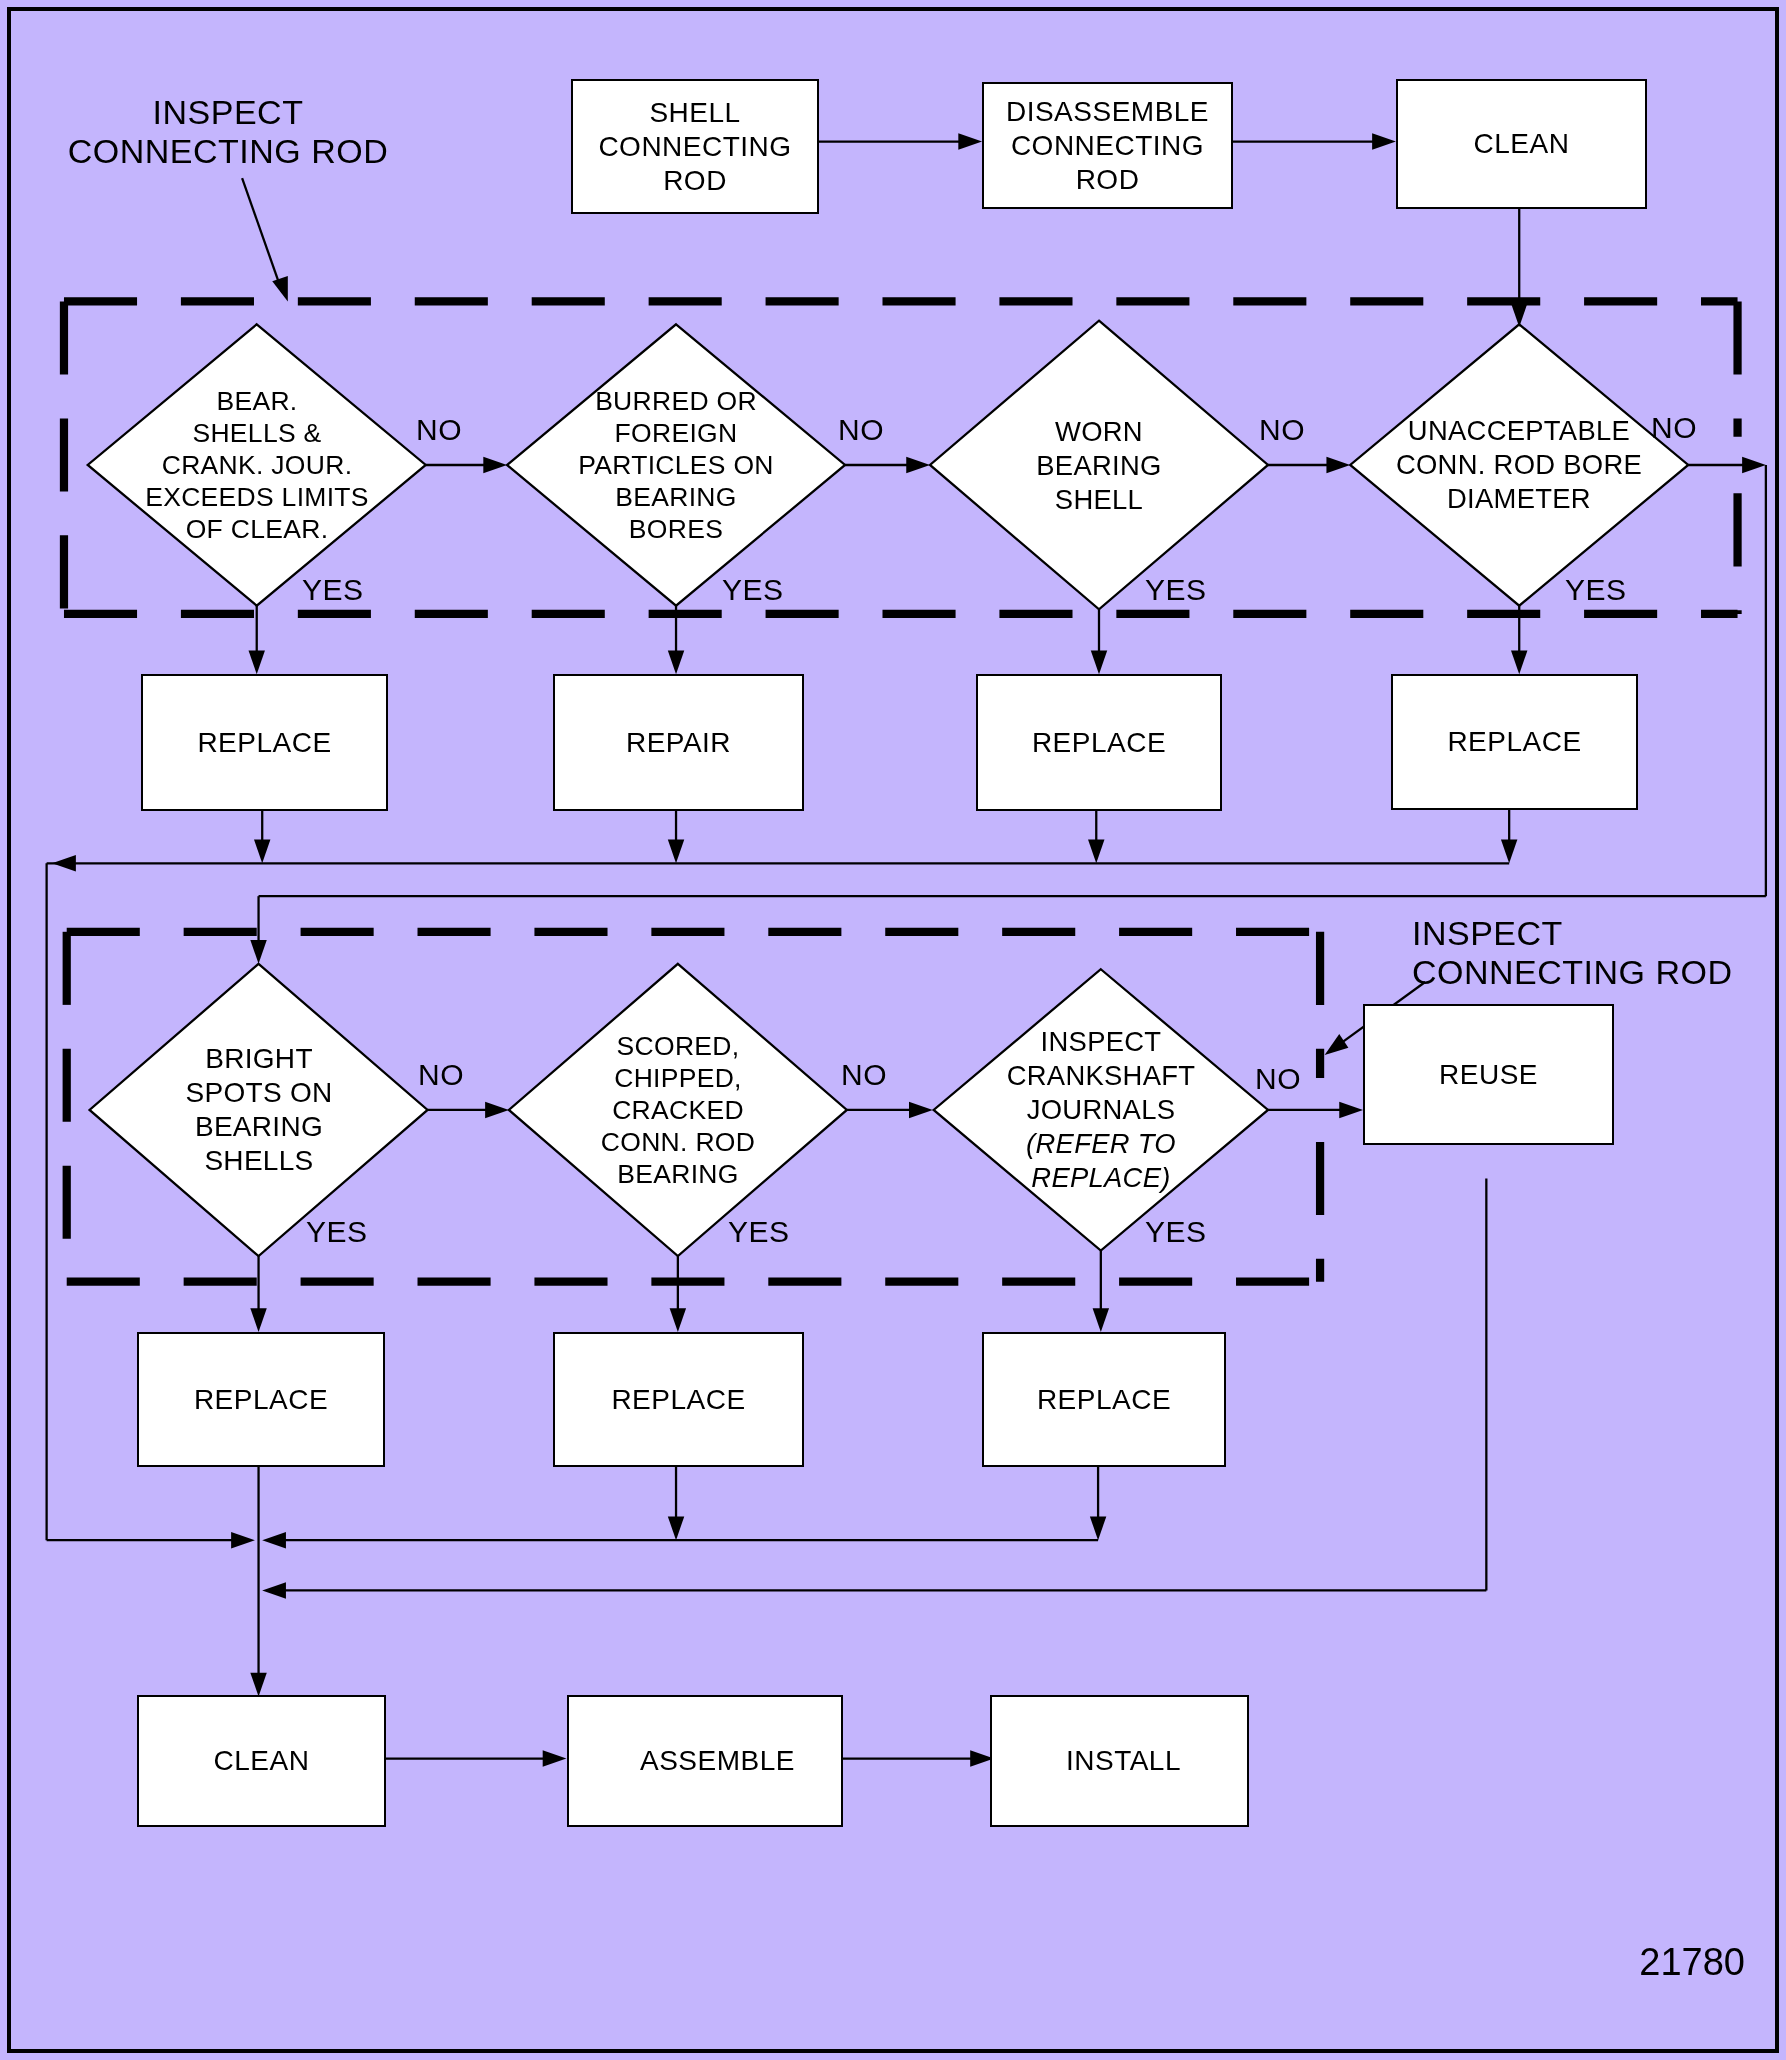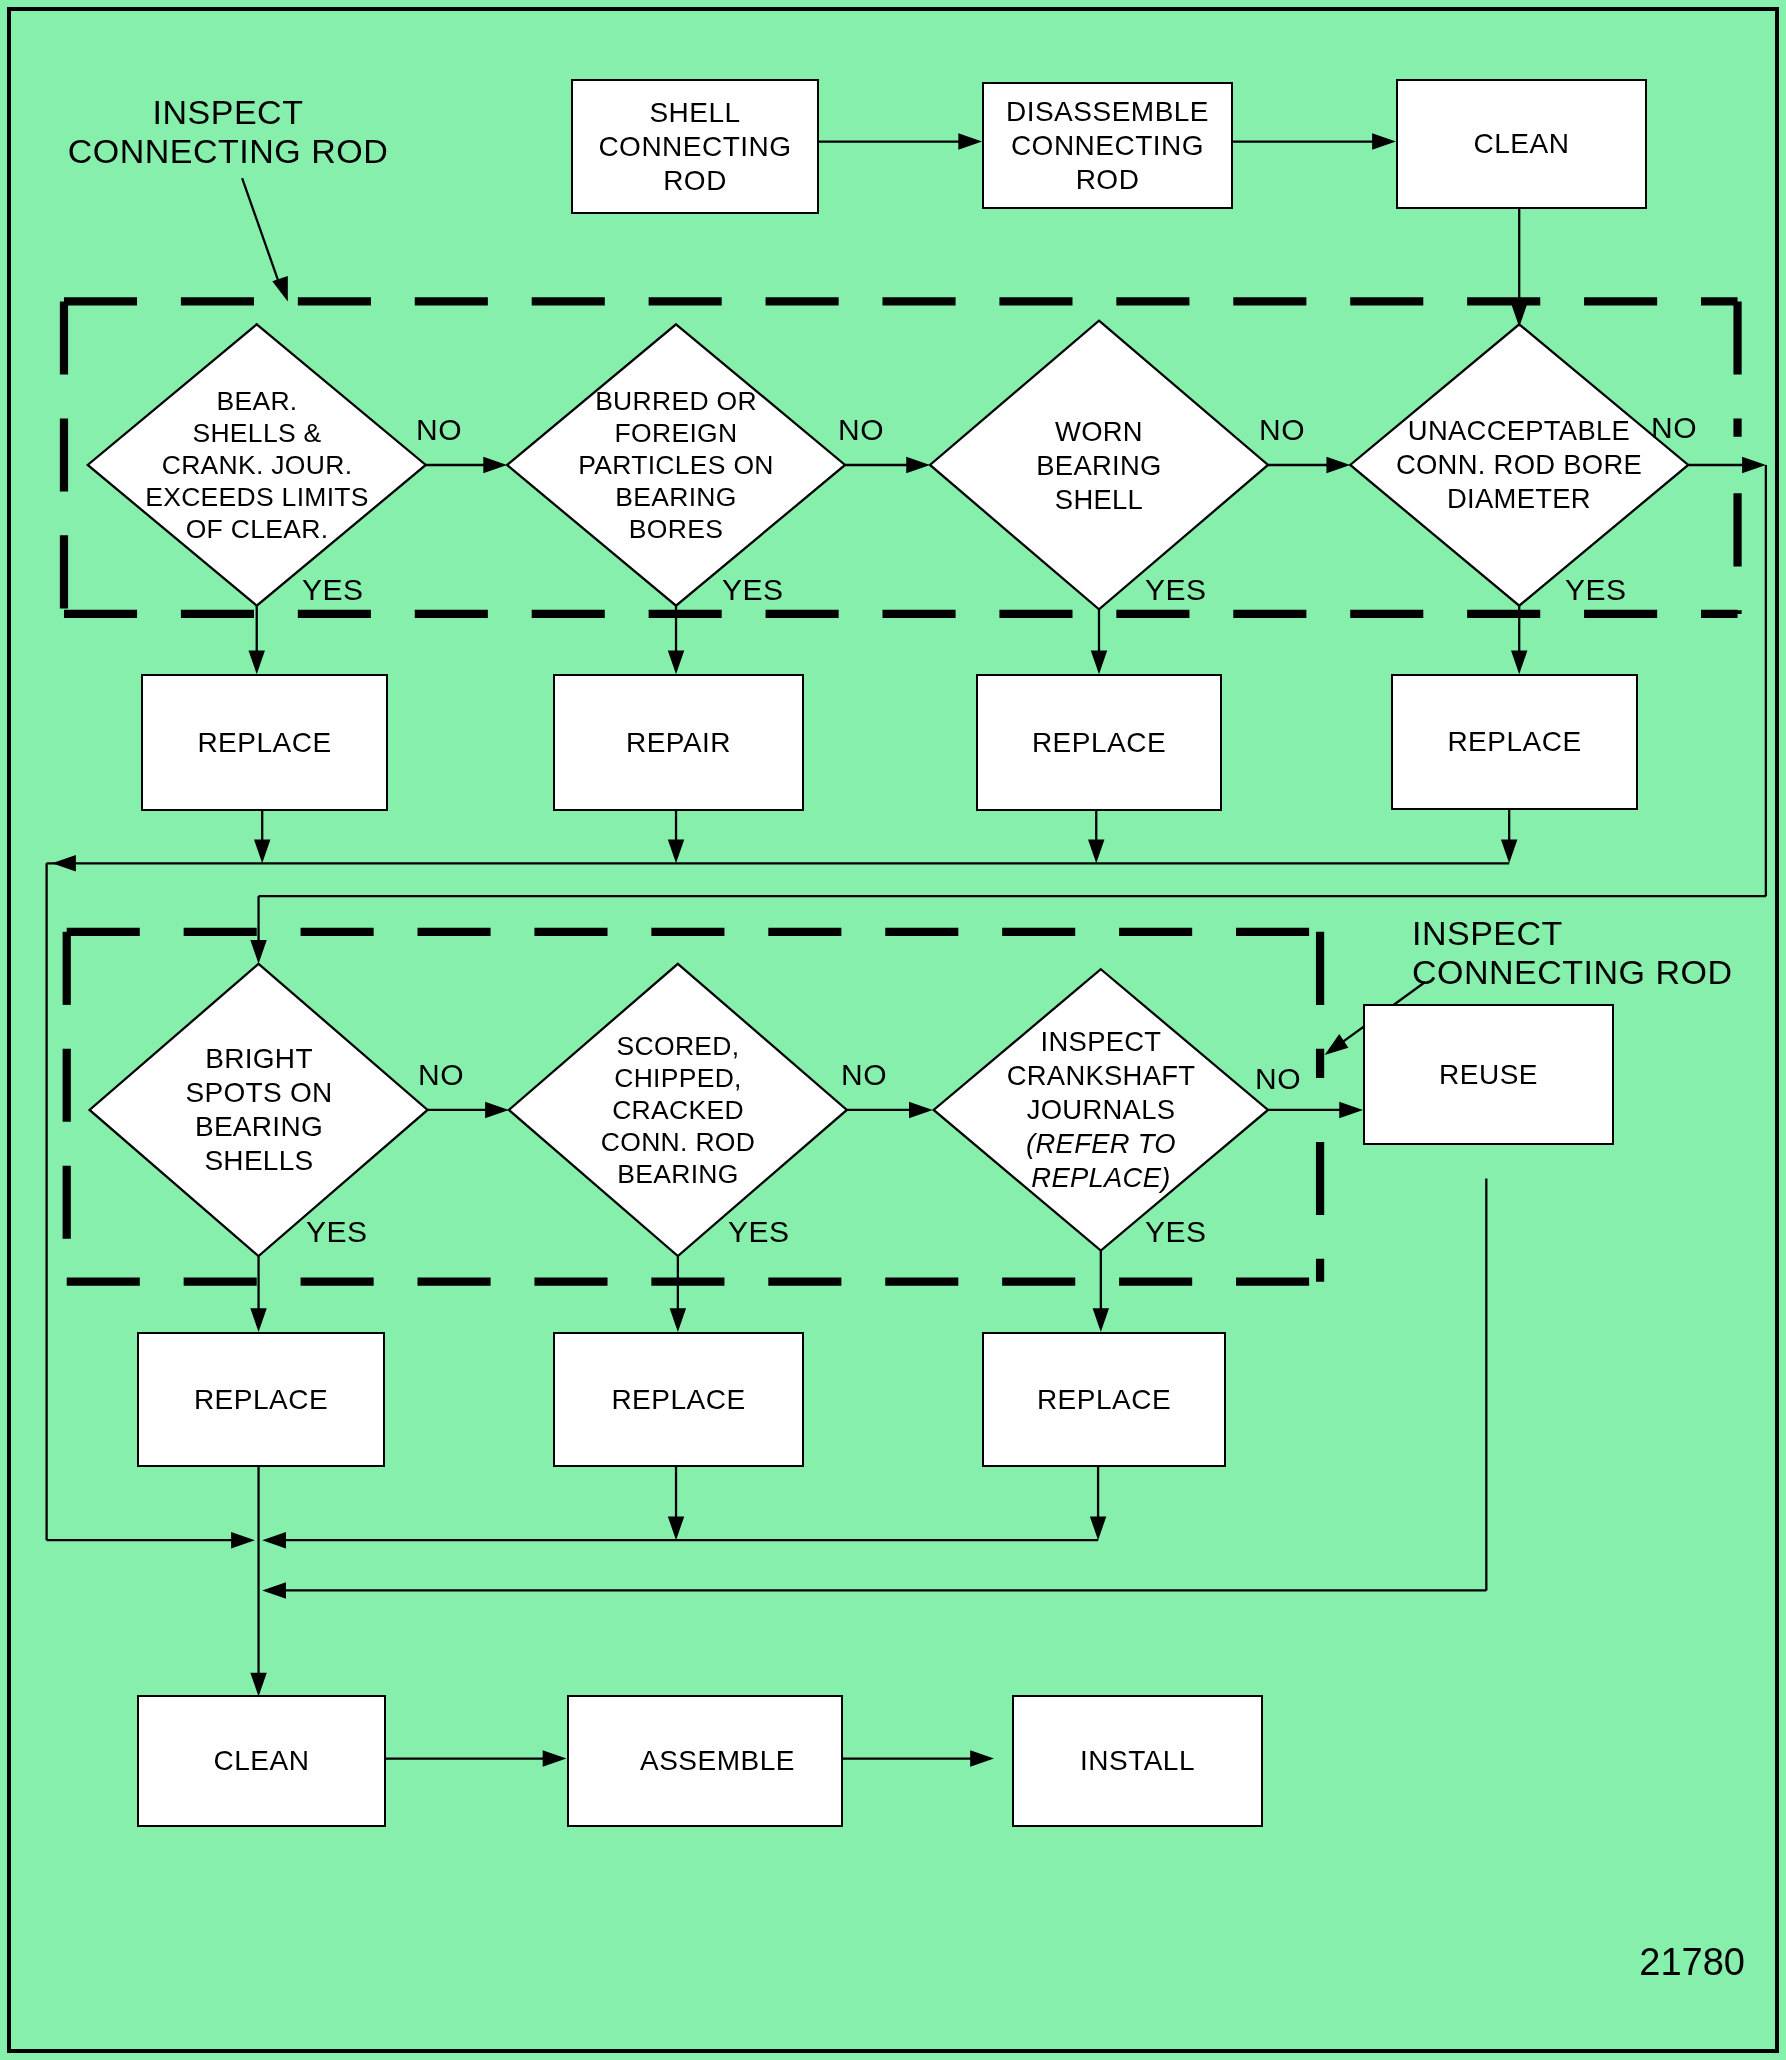--- a/index.html
+++ b/index.html
@@ -1,17 +1,17 @@
 <!DOCTYPE html>
 <html style="font-size:14.6px"><head>
 <meta charset="utf-8">
 <style>
   html,body{margin:0;padding:0;background:#fff;}
   .canvas{
-    position:relative;width:1786px;height:2060px;background:#86efac;
+    position:relative;width:1786px;height:2060px;background:#c4b5fd;
     font-family:"Liberation Sans",sans-serif;color:#000;overflow:hidden;
   }
   .frame{position:absolute;left:7.3px;top:7.3px;right:7.3px;bottom:7.3px;border:4.6px solid #000;}
   .lines{position:absolute;left:0;top:0;width:1786px;height:2060px;}
   .pbox{
     position:absolute;border:2.7px solid #000;background:#fff;
     display:flex;align-items:center;justify-content:center;text-align:center;
     font-size:28px;line-height:34px;white-space:pre-line;letter-spacing:0.5px;z-index:2;
   }
   .dtext{
@@ -207,17 +207,17 @@
   <div class="branch" style="left:1145px;top:1215px;">YES</div>
 
   <div class="pbox" style="left:1363px;top:1004px;width:247px;height:137px;">REUSE</div>
 
   <div class="pbox" style="left:137px;top:1332px;width:244px;height:131px;">REPLACE</div>
   <div class="pbox" style="left:553px;top:1332px;width:247px;height:131px;">REPLACE</div>
   <div class="pbox" style="left:982px;top:1332px;width:240px;height:131px;">REPLACE</div>
 
   <div class="pbox" style="left:137px;top:1695px;width:245px;height:128px;">CLEAN</div>
   <div class="pbox" style="left:567px;top:1695px;width:247px;height:128px;padding-left:25px;">ASSEMBLE</div>
-  <div class="pbox" style="left:1012px;top:1695px;width:247px;height:128px;">INSTALL</div>
+  <div class="pbox" style="left:990px;top:1695px;width:247px;height:128px;padding-left:8px;">INSTALL</div>
 
   <div class="fignum" style="left:1544px;top:1933px;">21780</div>
 </div>
 
 
 </body></html>

